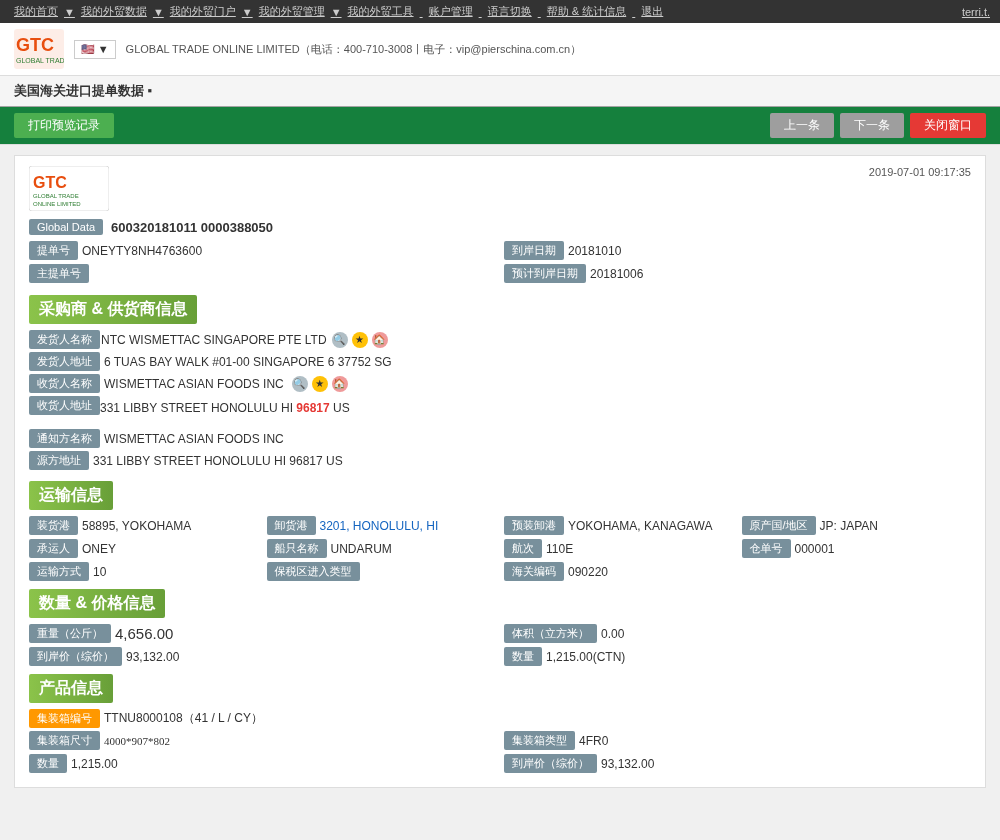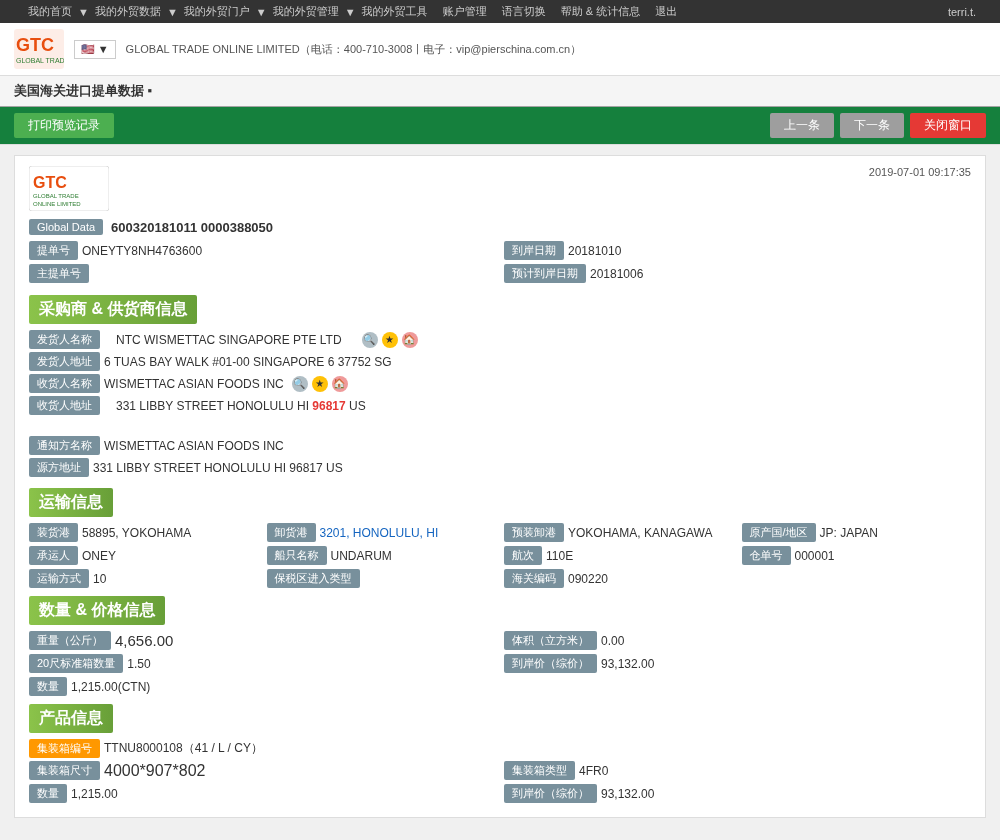--- a/index.html
+++ b/index.html
@@ -1,19 +1,19 @@
 <!DOCTYPE html>
 <html><head>
   <meta charset="utf-8">
   <style>
     * { box-sizing: border-box; margin: 0; padding: 0; }
     body { font-family: Arial, sans-serif; font-size: 12px; background: #f0f0f0; color: #333; }
 
     
-    .top-nav { background: #333; color: #ccc; display: flex; align-items: center; justify-content: space-between; padding: 4px 24px; font-size: 11px; }
+    .top-nav { background: #333; color: #ccc; display: flex; align-items: center; justify-content: space-between; padding: 4px 10px; font-size: 11px; text-decoration: underline; }
     .top-nav a { color: #ccc; text-decoration: none; margin: 0 4px; }
     .top-nav-right { color: #ccc; font-size: 11px; }
 
     
     .header { background: #fff; display: flex; align-items: center; justify-content: space-between; padding: 6px 14px; border-bottom: 1px solid #ddd; }
     .header-left { display: flex; align-items: center; gap: 10px; }
     .logo-box { display: flex; align-items: center; gap: 6px; }
     .flag-box { border: 1px solid #ccc; padding: 2px 6px; font-size: 11px; cursor: pointer; display: flex; align-items: center; gap: 3px; }
     .header-center { font-size: 11px; color: #555; }
     .header-right { text-align: right; font-size: 11px; color: #333; }
@@ -150,21 +150,21 @@
       <div class="pair-group">
         <span class="inline-label">预计到岸日期</span>
         <span style="font-size:12px; color:#333;">20181006</span>
       </div>
     </div>
 
     <div>
       <div class="section-header">采购商 &amp; 供货商信息</div>
 
       
-      <div style="display:flex; align-items:center; gap:16px; margin-bottom:3px;">
+      <div style="display:flex; align-items:center; gap:1px; margin-bottom:3px;">
         <span class="inline-label">发货人名称</span>
         <span style="font-size:12px;">NTC WISMETTAC SINGAPORE PTE LTD</span>
         <div class="icons-inline">
           <span class="icon-circle icon-search">🔍</span>
           <span class="icon-circle icon-star">★</span>
           <span class="icon-circle icon-home">🏠</span>
         </div>
       </div>
 
       
@@ -178,21 +178,21 @@
         <span class="inline-label">收货人名称</span>
         <span style="font-size:12px;">WISMETTAC ASIAN FOODS INC</span>
         <div class="icons-inline">
           <span class="icon-circle icon-search">🔍</span>
           <span class="icon-circle icon-star">★</span>
           <span class="icon-circle icon-home">🏠</span>
         </div>
       </div>
 
       
-      <div style="display:flex; align-items:center; gap:16px; margin-bottom:21px;">
+      <div style="display:flex; align-items:flex-end; gap:0; margin-bottom:14px;">
         <span class="inline-label">收货人地址</span>
         <span style="font-size:12px;">
           <span>331 LIBBY STREET HONOLULU HI </span><span class="highlight-red">96817</span><span> US</span>
         </span>
       </div>
 
       
       <div style="display:flex; align-items:center; gap:4px; margin-bottom:3px;">
         <span class="inline-label">通知方名称</span>
         <span style="font-size:12px;">WISMETTAC ASIAN FOODS INC</span>
@@ -260,24 +260,20 @@
       <div style="display:grid; grid-template-columns:1fr 1fr; gap:4px 8px;">
         <div class="pair-group">
           <span class="inline-label">重量（公斤）</span>
           <span style="font-size:15px;">4,656.00</span>
         </div>
         <div class="pair-group">
           <span class="inline-label">体积（立方米）</span>
           <span style="font-size:12px;">0.00</span>
         </div>
         <div class="pair-group">
-          <span class="inline-label">20尺标准箱数量</span>
-          <span style="font-size:12px;">1.50</span>
-        </div>
-        <div class="pair-group">
           <span class="inline-label">到岸价（综价）</span>
           <span style="font-size:12px;">93,132.00</span>
         </div>
         <div class="pair-group">
           <span class="inline-label">数量</span>
           <span style="font-size:12px;">1,215.00(CTN)</span>
         </div>
       </div>
     </div>
 
@@ -287,21 +283,21 @@
       
       <div style="display:flex; align-items:center; gap:4px; margin-bottom:3px;">
         <span class="product-tag">集装箱编号</span>
         <span style="font-size:12px;">TTNU8000108（41 / L / CY）</span>
       </div>
 
       
       <div style="display:grid; grid-template-columns:1fr 1fr; gap:4px 8px; margin-bottom:4px;">
         <div class="pair-group">
           <span class="inline-label">集装箱尺寸</span>
-          <span style="font-size:16px;">4000*907*802</span>
+          <span style="font-size:11px;font-family:Liberation Serif, serif;">4000*907*802</span>
         </div>
         <div class="pair-group">
           <span class="inline-label">集装箱类型</span>
           <span style="font-size:12px;">4FR0</span>
         </div>
         <div class="pair-group">
           <span class="inline-label">数量</span>
           <span style="font-size:12px;">1,215.00</span>
         </div>
         <div class="pair-group">

